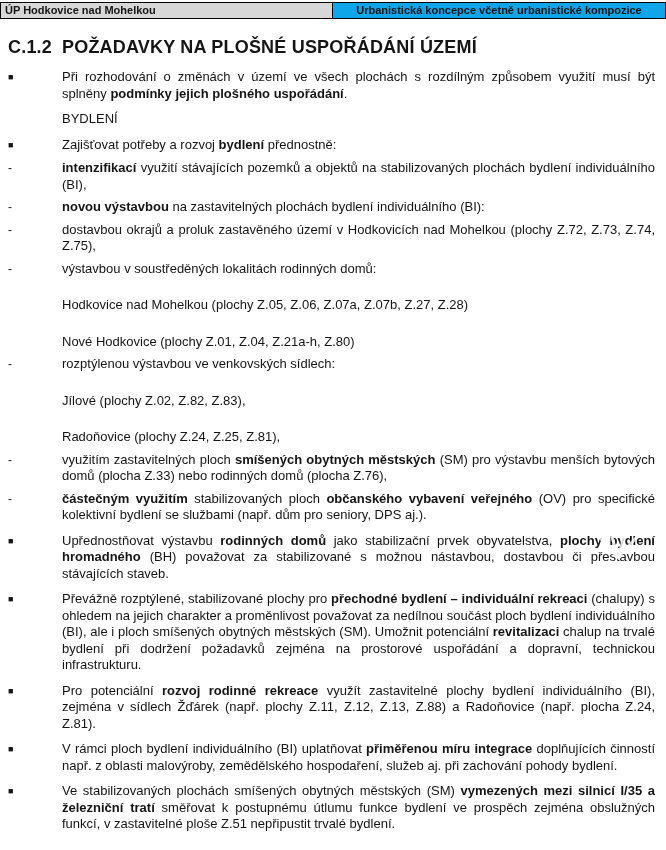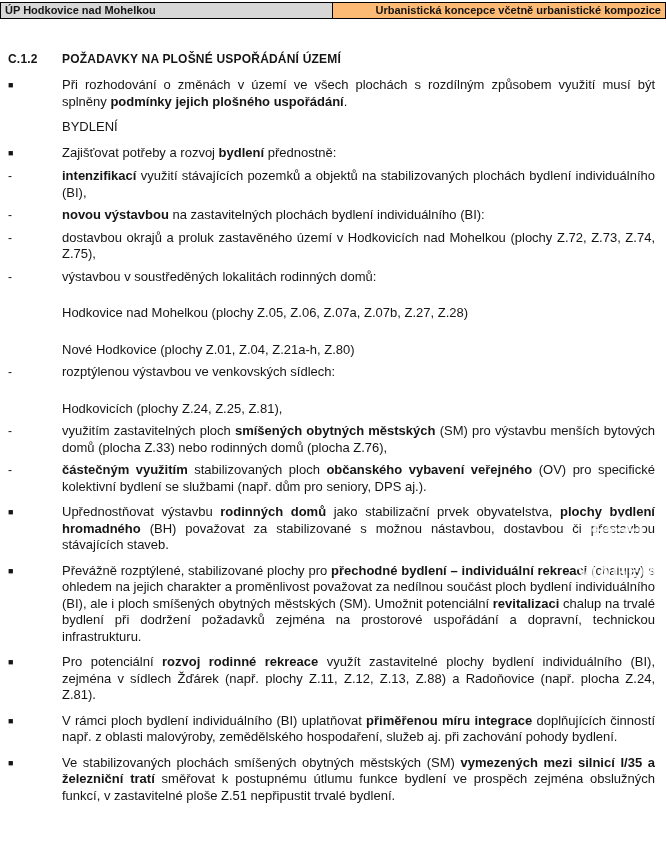--- a/index.html
+++ b/index.html
@@ -15,24 +15,24 @@
   
   .topbar { display:flex; margin-top:2px; }
   .topbar .cell {
     border:1.5px solid #000;
     font-weight:bold; font-size:11px; line-height:13px;
     padding:1px 4px;
     white-space:nowrap; overflow:hidden;
     box-sizing:border-box;
   }
   .cell.left  { flex:0 0 332px; background:#d7d7d7; border-right:none; }
-  .cell.right { flex:1;         background:#fdba74; text-align:right; }
+  .cell.right { flex:1;         background:#0ea5e9; text-align:center; }
 
   
-  .heading { display:flex; margin:33px 12px 0 8px; font-weight:bold; font-size:12px; letter-spacing:0.2px; }
+  .heading { display:flex; margin:18px 12px 0 8px; font-weight:bold; font-size:18px; letter-spacing:0.2px; }
   .heading .num { flex:0 0 54px; }
 
   
   .content { padding:0 11px 0 8px; margin-top:11px; }
   .para { display:flex; margin-top:9px; }
   .para.dash { margin-top:6px; }
   .para.cont { margin-top:20px; }
   .para.subhead { margin-top:9px; }
   .marker { flex:0 0 54px; font-size:12px; line-height:16.5px; }
   .marker .sq { font-size:9px; position:relative; top:-1px; }
@@ -102,21 +102,25 @@
     <div class="para cont">
       <span class="marker"></span>
       <div class="ptext">Nové Hodkovice (plochy Z.01, Z.04, Z.21a-h, Z.80)</div>
     </div>
     <div class="para dash">
       <span class="marker">-</span>
       <div class="ptext">rozptýlenou výstavbou ve venkovských sídlech:</div>
     </div>
     <div class="para cont">
       <span class="marker"></span>
-      <div class="ptext">Hodkovicích (plochy Z.24, Z.25, Z.81),</div>
+      <div class="ptext">Jílové (plochy Z.02, Z.82, Z.83),</div>
+    </div>
+    <div class="para cont">
+      <span class="marker"></span>
+      <div class="ptext">Radoňovice (plochy Z.24, Z.25, Z.81),</div>
     </div>
     <div class="para dash">
       <span class="marker">-</span>
       <div class="ptext">využitím zastavitelných ploch <b>smíšených obytných městských</b> (SM) pro výstavbu menších bytových domů (plocha Z.33) nebo rodinných domů (plocha Z.76),</div>
     </div>
     <div class="para dash">
       <span class="marker">-</span>
       <div class="ptext"><b>částečným využitím</b> stabilizovaných ploch <b>občanského vybavení veřejného</b> (OV) pro specifické kolektivní bydlení se službami (např. dům pro seniory, DPS aj.).</div>
     </div>
     <div class="para body">

